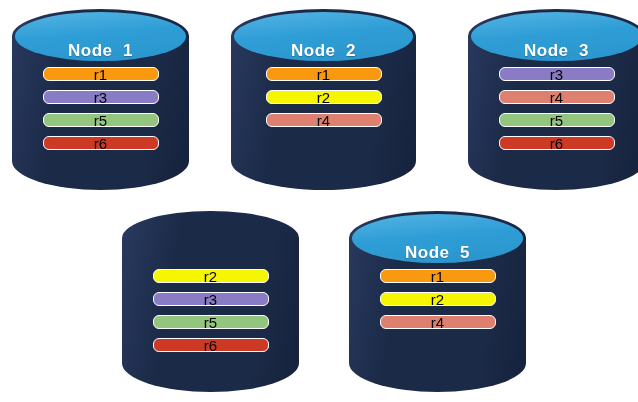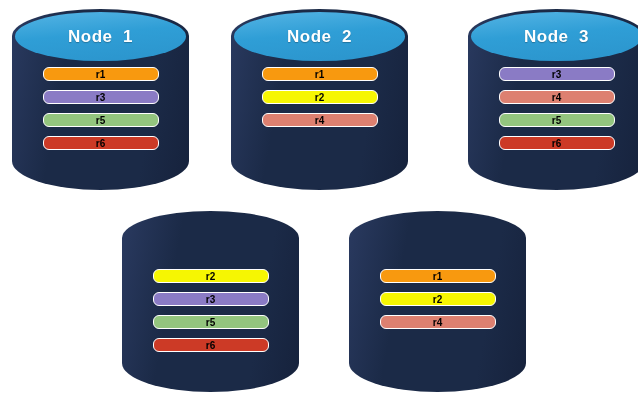--- a/index.html
+++ b/index.html
@@ -26,21 +26,21 @@
     background: linear-gradient(100deg, #2a3a60 0%, #1b2a47 30%, #1b2a47 75%, #16223c 100%);
     border-radius: 50% 50% 50% 50% / 27px 27px 29px 29px;
   }
   .cyl-top {
     position: absolute;
     left: 3px; right: 3px; top: 3px;
     height: 49px;
     border-radius: 50%;
     background: linear-gradient(175deg, #55b4e4 0%, #2f9ed6 45%, #2b94cc 100%);
     display: flex;
-    align-items: center;
+    align-items: flex-end;
     justify-content: center;
   }
   .node-title {
     color: #ffffff;
     font-size: 17px;
     font-weight: bold;
     white-space: pre;
     letter-spacing: 0.5px;
     text-shadow: 0 1px 1px rgba(0,0,0,0.25);
   }
@@ -57,27 +57,27 @@
     width: 114px;
     height: 12px;
     border: 1px solid #ffffff;
     border-radius: 6px;
     display: flex;
     align-items: center;
     justify-content: center;
   }
   .bar-label {
     color: #000000;
-    font-size: 10px;
-    font-weight: bold;
+    font-size: 15px;
+    font-weight: normal;
     line-height: 11px;
   }
   
   .pos-n1 { left: 12px;  top: 9px;  }
-  .pos-n2 { left: 231px; top: 9px;  }
+  .pos-n2 { left: 231px; top: 9px; padding-left: 8px;  }
   .pos-n3 { left: 468px; top: 9px;  }
   .pos-n4 { left: 122px; top: 211px; }
   .pos-n5 { left: 349px; top: 211px; }
 </style>
 </head>
 <body>
 
 <div class="canvas">
 
   <div class="cylinder pos-n1">
@@ -153,20 +153,23 @@
           <span class="bar-label">r5</span>
         </div>
       <div class="bar" style="background: rgb(204, 58, 38);">
           <span class="bar-label">r6</span>
         </div>
     </div>
   </div>
 
   <div class="cylinder pos-n5">
     <div class="cyl-body"></div>
+    <div class="cyl-top">
+      <span class="node-title">Node  5</span>
+    </div>
     <div class="bars">
       <div class="bar" style="background: rgb(248, 153, 15);">
           <span class="bar-label">r1</span>
         </div>
       <div class="bar" style="background: rgb(246, 246, 2);">
           <span class="bar-label">r2</span>
         </div>
       <div class="bar" style="background: rgb(221, 128, 112);">
           <span class="bar-label">r4</span>
         </div>

